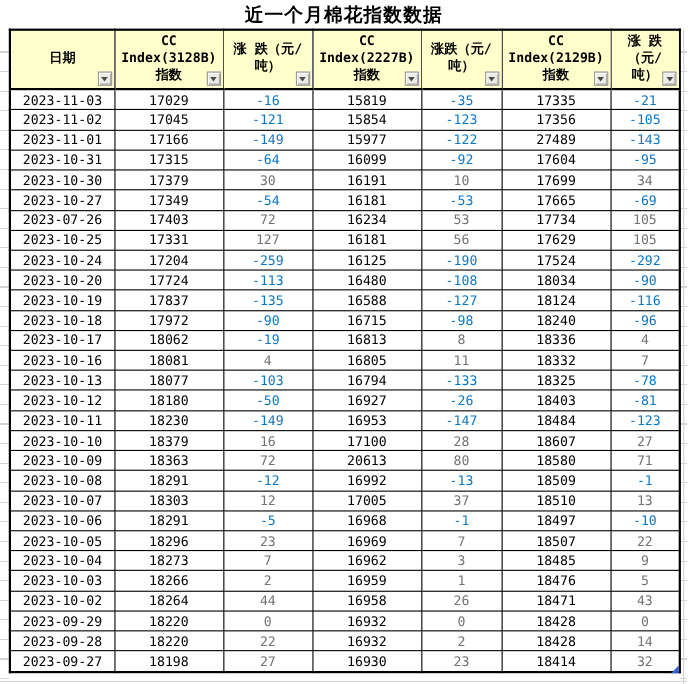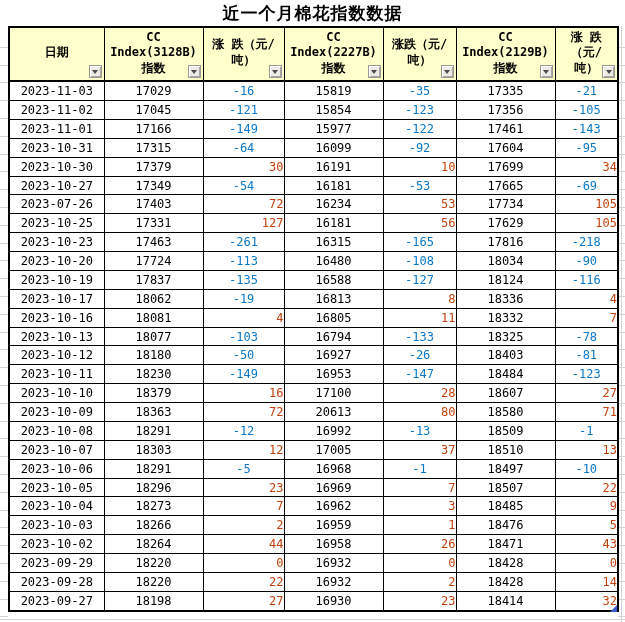--- a/index.html
+++ b/index.html
@@ -17,21 +17,21 @@
   
   table.idx{position:absolute;left:8px;top:26px;width:609px;height:586px;border-collapse:collapse;table-layout:fixed;
             border:2px solid #000;}
   th,td{border:1px solid #000;text-align:center;vertical-align:middle;padding:0;overflow:hidden;}
   thead tr{height:54px;}
   th{background:#FFFFCC;font-weight:bold;font-size:12px;color:#000;position:relative;}
   .hlabel{white-space:pre-line;line-height:1.3;display:inline-block;padding-bottom:2px;}
   thead th{border-bottom:2px solid #000;}
   tbody td{font-size:12px;line-height:1;color:#000;}
   td.neg{color:#0A78C8;}
-  td.pos{color:#c2410c;text-align:right;}
+  td.pos{color:#737373;}
   .filter-btn{position:absolute;right:2px;bottom:2px;width:13px;height:13px;background:#ECEBE6;
               border:1px solid #9c9a92;box-shadow:inset 1px 1px 0 #ffffff,inset -1px -1px 0 #a8a8a8;
               display:flex;align-items:center;justify-content:center;box-sizing:border-box;}
   .filter-caret{width:0;height:0;border-left:3px solid transparent;border-right:3px solid transparent;
                 border-top:4px solid #4a4a4a;margin-top:1px;}
   .corner-marker{position:absolute;left:610px;top:605px;width:0;height:0;
                  border-left:7px solid transparent;border-bottom:7px solid #3A5FCD;}
 </style>
 </head>
 <body>
@@ -128,21 +128,21 @@
           <td class="neg">-123</td>
           <td>17356</td>
           <td class="neg">-105</td>
         </tr>
         <tr>
           <td>2023-11-01</td>
           <td>17166</td>
           <td class="neg">-149</td>
           <td>15977</td>
           <td class="neg">-122</td>
-          <td>17461</td>
+          <td>27489</td>
           <td class="neg">-143</td>
         </tr>
         <tr>
           <td>2023-10-31</td>
           <td>17315</td>
           <td class="neg">-64</td>
           <td>16099</td>
           <td class="neg">-92</td>
           <td>17604</td>
           <td class="neg">-95</td>
@@ -177,47 +177,56 @@
         <tr>
           <td>2023-10-25</td>
           <td>17331</td>
           <td class="pos">127</td>
           <td>16181</td>
           <td class="pos">56</td>
           <td>17629</td>
           <td class="pos">105</td>
         </tr>
         <tr>
-          <td>2023-10-23</td>
-          <td>17463</td>
-          <td class="neg">-261</td>
-          <td>16315</td>
-          <td class="neg">-165</td>
-          <td>17816</td>
-          <td class="neg">-218</td>
+          <td>2023-10-24</td>
+          <td>17204</td>
+          <td class="neg">-259</td>
+          <td>16125</td>
+          <td class="neg">-190</td>
+          <td>17524</td>
+          <td class="neg">-292</td>
         </tr>
         <tr>
           <td>2023-10-20</td>
           <td>17724</td>
           <td class="neg">-113</td>
           <td>16480</td>
           <td class="neg">-108</td>
           <td>18034</td>
           <td class="neg">-90</td>
         </tr>
         <tr>
           <td>2023-10-19</td>
           <td>17837</td>
           <td class="neg">-135</td>
           <td>16588</td>
           <td class="neg">-127</td>
           <td>18124</td>
           <td class="neg">-116</td>
         </tr>
         <tr>
+          <td>2023-10-18</td>
+          <td>17972</td>
+          <td class="neg">-90</td>
+          <td>16715</td>
+          <td class="neg">-98</td>
+          <td>18240</td>
+          <td class="neg">-96</td>
+        </tr>
+        <tr>
           <td>2023-10-17</td>
           <td>18062</td>
           <td class="neg">-19</td>
           <td>16813</td>
           <td class="pos">8</td>
           <td>18336</td>
           <td class="pos">4</td>
         </tr>
         <tr>
           <td>2023-10-16</td>

